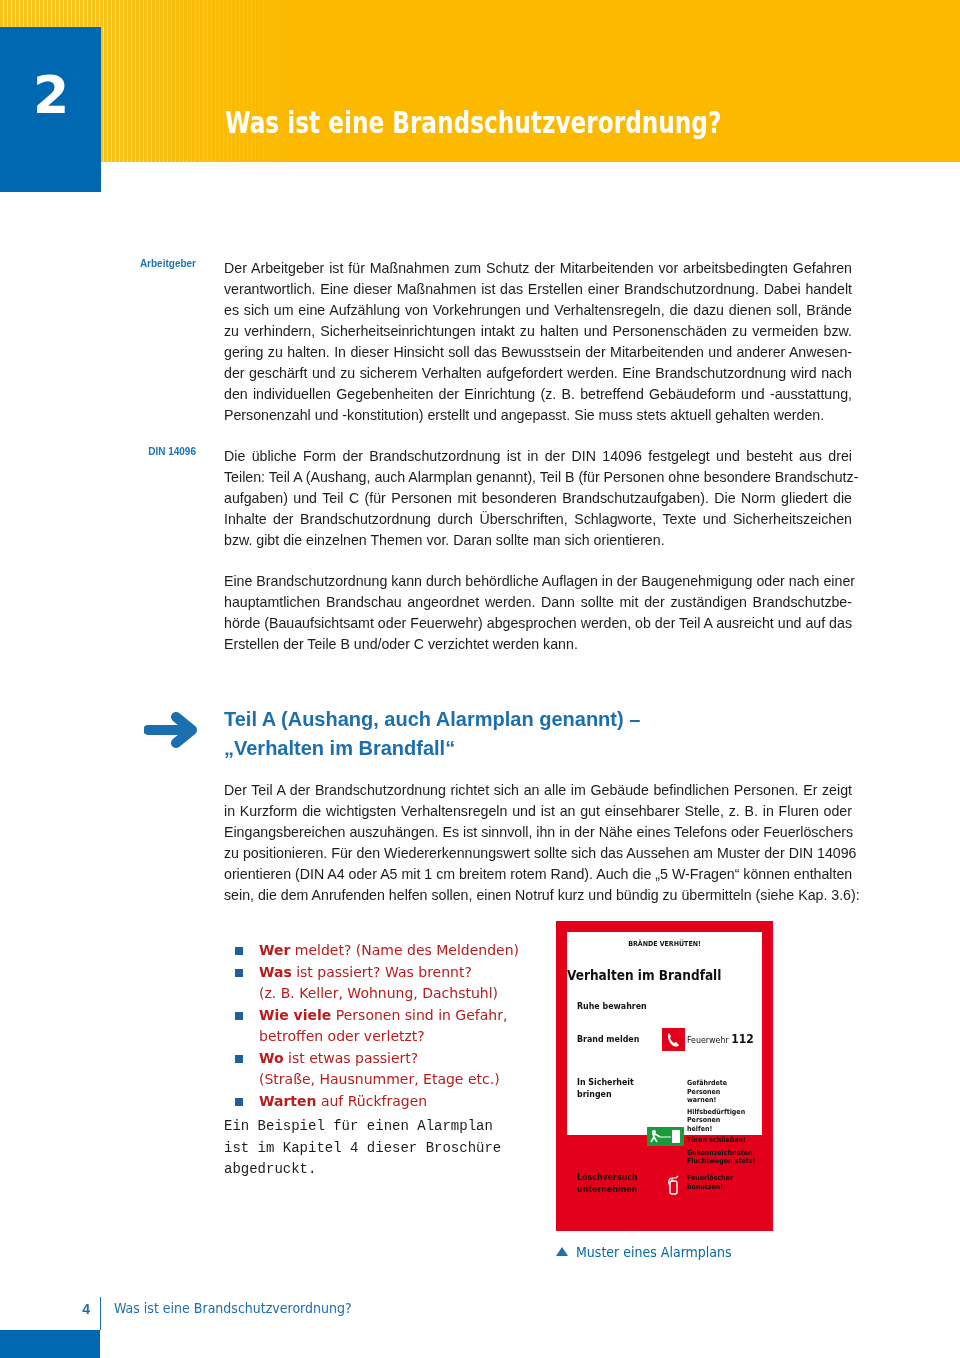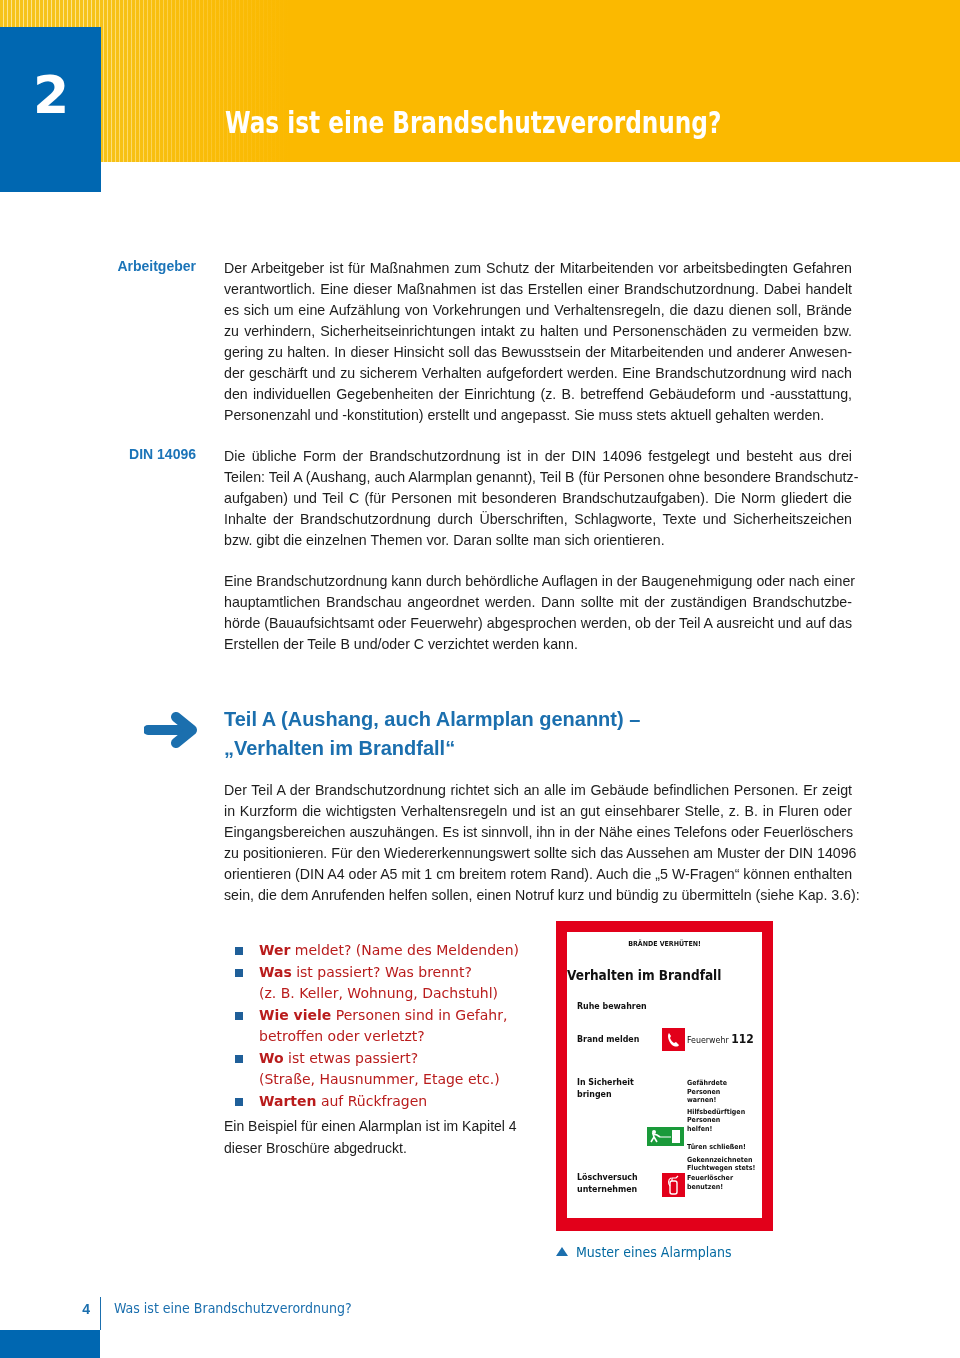--- a/index.html
+++ b/index.html
@@ -27,21 +27,21 @@
   }
   .chapter-title {
     position: absolute; left: 225px; top: 105px;
     color: #fff; font-weight: bold; font-size: 30px;
     font-family: "DejaVu Sans Condensed", "DejaVu Sans", sans-serif;
     transform: scaleX(0.86); transform-origin: left center;
     white-space: nowrap;
   }
   .side-label {
     position: absolute; width: 196px; text-align: right;
-    color: #1b74b8; font-weight: bold; font-size: 14px;
+    color: #1b74b8; font-weight: bold; font-size: 10px;
     font-family: "Liberation Sans", sans-serif;
   }
   .para {
     position: absolute; left: 224px; width: 628px;
     font-size: 14.2px; line-height: 21px; color: #1d1d1d;
     text-align: justify; hyphens: manual;
     font-family: "Liberation Sans Narrow", "Liberation Sans", sans-serif;
   }
   .para .ln { display: block; white-space: nowrap; text-align: justify; text-align-last: justify; }
   .para .ln.last { text-align-last: left; }
@@ -51,23 +51,23 @@
     color: #1b6fae; font-weight: bold; font-size: 20px; line-height: 29px;
     font-family: "Liberation Sans", sans-serif;
   }
   .bullets { position: absolute; left: 222px; top: 928px; width: 300px; margin: 12px; padding: 0; list-style: none;
     font-size: 14px; line-height: 21.5px; color: #b91c1c; font-family: "DejaVu Sans", sans-serif; }
   .bullets li { position: relative; padding-left: 25px; }
   .bullets li .sq { position: absolute; left: 1px; top: 7px; width: 8px; height: 8px; background: #1f5f99; }
   .bullets b { font-weight: bold; }
   .bullets .sub { display: block; }
   .note { position: absolute; left: 224px; top: 1116px; width: 300px; font-size: 14px; line-height: 21.5px;
-    font-family: Liberation Sans, sans-serif; color: #1d1d1d; }
+    font-family: Liberation Mono, monospace; color: #1d1d1d; }
   .poster { position: absolute; left: 556px; top: 921px; width: 217px; height: 310px; background: #e2001a; }
-  .poster-inner { position: absolute; left: 11px; top: 11px; width: 195px; height: 286px; background: #fff; }
+  .poster-inner { position: absolute; left: 11px; top: 11px; width: 195px; height: 203px; background: #fff; }
   .poster .t { position: absolute; font-family: "DejaVu Sans Condensed", "DejaVu Sans", sans-serif; color: #111; font-weight: bold; }
   .poster .sm { font-size: 7px; line-height: 8.5px; }
   .poster .md { font-size: 8.8px; line-height: 12px; }
   .poster .hd { font-size: 13.5px; }
   .ph-icon { position: absolute; left: 95px; top: 96px; width: 23px; height: 23px; background: #e2001a; }
   .exit-icon { position: absolute; left: 80px; top: 195px; width: 37px; height: 19px; background: #1a9a3a; }
   .ext-icon { position: absolute; left: 95px; top: 241px; width: 23px; height: 24px; background: #e2001a; }
   .caption { position: absolute; left: 556px; top: 1244px; font-size: 14px; font-family: "DejaVu Sans Condensed","DejaVu Sans", sans-serif; color: #0369a1; }
   .caption .tri { display: inline-block; width: 0; height: 0; border-left: 6px solid transparent; border-right: 6px solid transparent; border-bottom: 9px solid #1b6fae; margin-right: 8px; vertical-align: 1px; }
   .footer-num { position: absolute; left: 70px; top: 1301px; width: 20px; text-align: right; color: #1b6fae; font-size: 14px; font-weight: bold; font-family: "Liberation Sans", sans-serif; }
@@ -151,21 +151,21 @@
     <div class="t md" style="left:120px;top:101px;font-weight:normal"><span>Feuerwehr</span> <span style="font-weight:bold;font-size:12px">112</span></div>
     <div class="t md" style="left:10px;top:144px">
         <div>In Sicherheit</div>
         <div>bringen</div>
       </div>
     <div class="t sm" style="left:120px;top:147px">
       <div>Gefährdete Personen</div>
       <div>warnen!</div>
       <div style="margin-top:3px">Hilfsbedürftigen Personen</div>
       <div>helfen!</div>
-      <div style="margin-top:10px">Türen schließen!</div>
+      <div style="margin-top:3px">Türen schließen!</div>
       <div style="margin-top:4px">Gekennzeichneten</div>
       <div>Fluchtwegen stets!</div>
     </div>
     <svg class="exit-icon" viewBox="0 0 37 19">
       <circle cx="7" cy="5" r="2" fill="#fff"></circle>
       <path d="M4 15 L7 10 L6 7 L10 8 L13 10 M7 10 L10 15" stroke="#fff" stroke-width="1.6" fill="none"></path>
       <path d="M13 10 H24" stroke="#fff" stroke-width="1"></path>
       <rect x="25" y="3" width="8" height="13" fill="#fff"></rect>
     </svg>
     <div class="t md" style="left:10px;top:239px">

